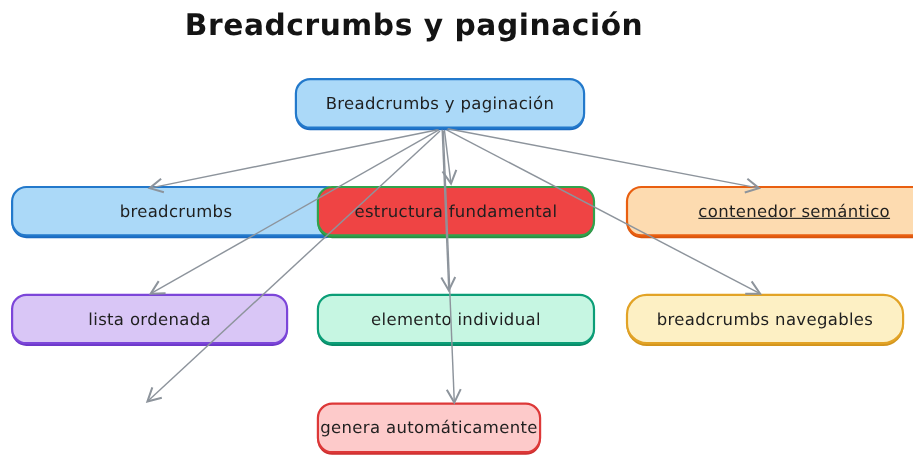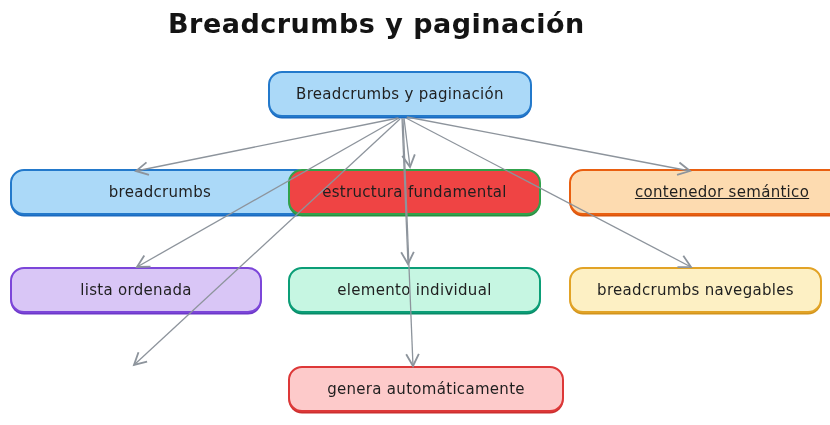--- a/index.html
+++ b/index.html
@@ -55,25 +55,25 @@
                    background: #fddbb0; border-color: #e95f10;
                    box-shadow: 0 2px 0 -0.5px #d9540c; text-decoration: underline; }
   .n-lista       { left:  10px; top: 267px; width: 252px;
                    background: #d9c6f6; border-color: #7c46d9;
                    box-shadow: 0 2px 0 -0.5px #6d38c9; }
   .n-elemento    { left: 288px; top: 267px; width: 253px;
                    background: #c6f6e2; border-color: #0b9e77;
                    box-shadow: 0 2px 0 -0.5px #098a67; }
   .n-navegables  { left: 569px; top: 267px; width: 253px;
                    background: #fdf0c4; border-color: #e2a326;
-                   box-shadow: 0 2px 0 -0.5px #d2941c; }
+                   box-shadow: 0 2px 0 -0.5px #d2941c; border-radius: 19px; }
   .n-enlaces     { left:  10px; top: 366px; width: 252px;
                    background: #ecc8f3; border-color: #9336a4;
                    box-shadow: 0 2px 0 -0.5px #842f94; }
-  .n-genera      { left: 288px; top: 366px; width: 276px;
+  .n-genera      { left: 288px; top: 366px; width: 204px;
                    background: #fdcaca; border-color: #dd3838;
                    box-shadow: 0 2px 0 -0.5px #cc2f2f; }
   .edge-layer {
     position: absolute;
     left: 0; top: 0;
     width: 830px;
     height: 425px;
     pointer-events: none;
   }
 </style>

